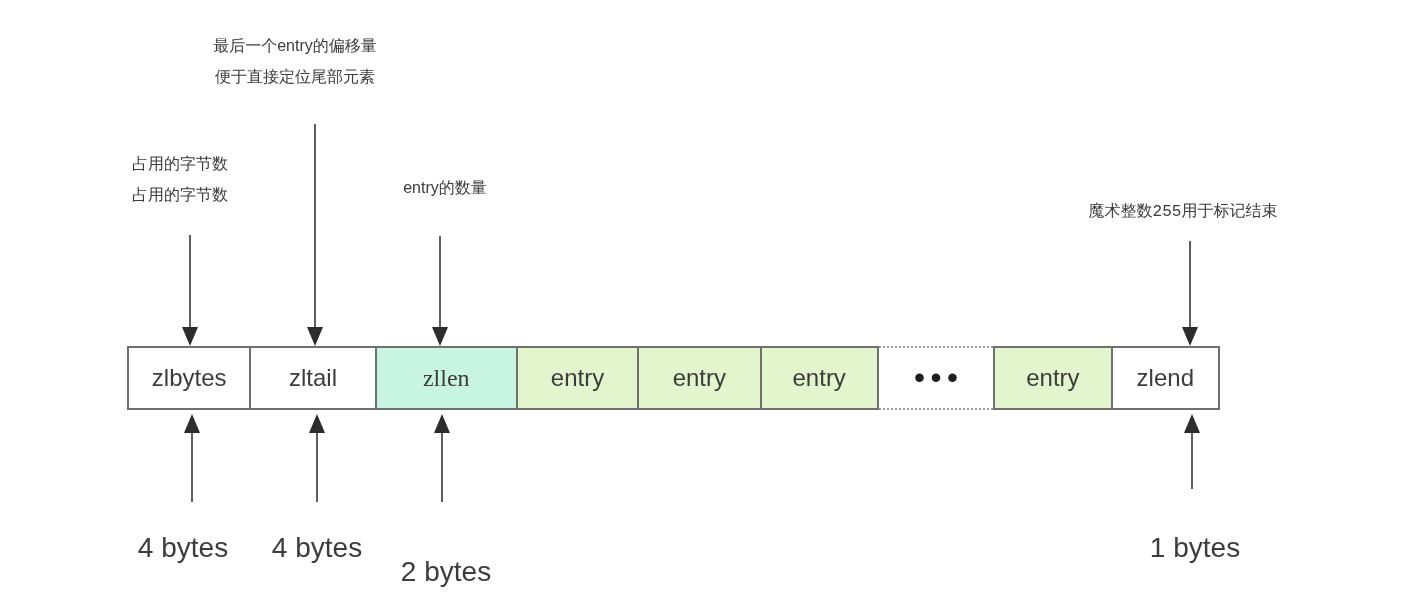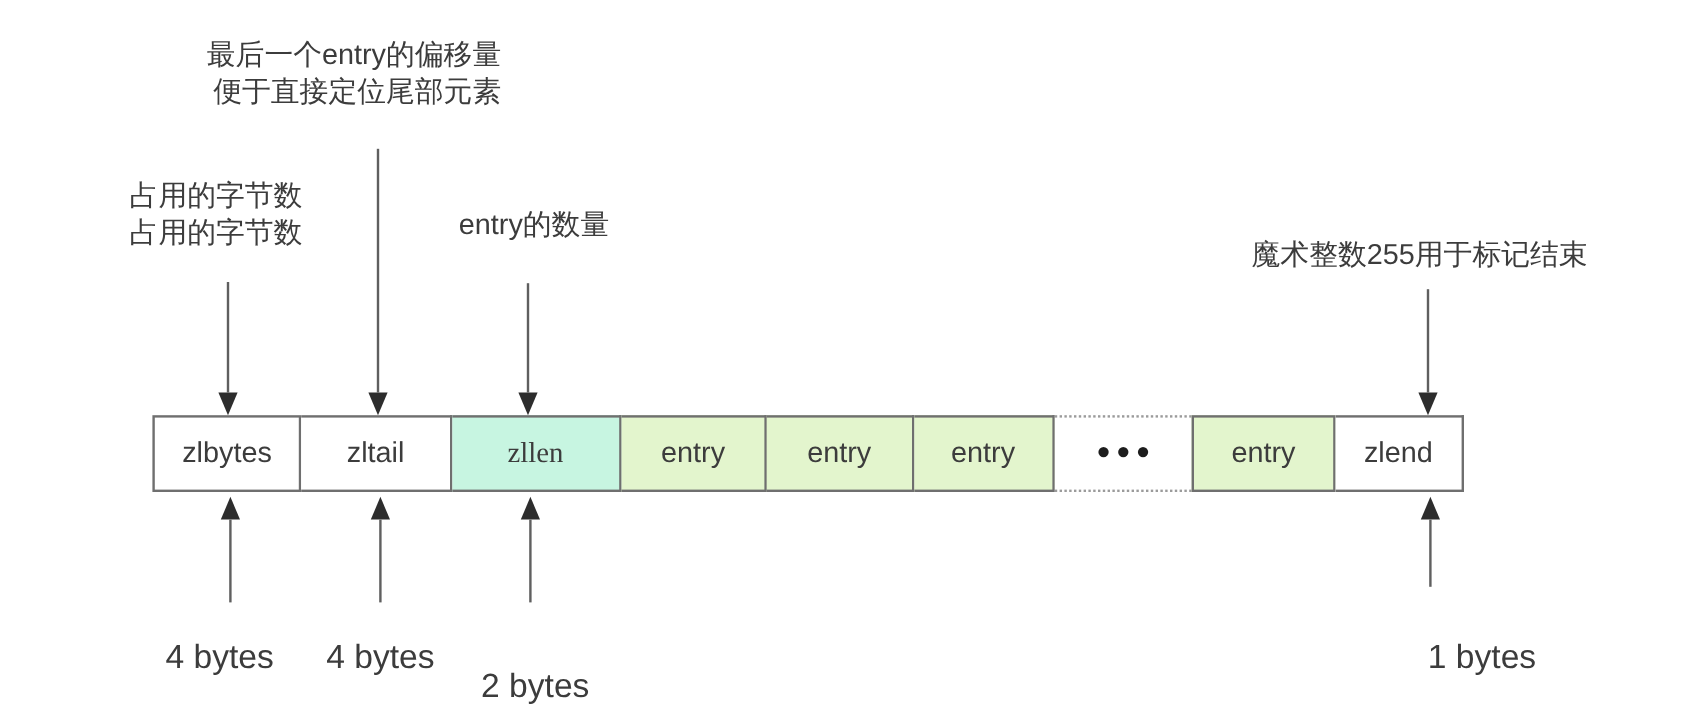--- a/index.html
+++ b/index.html
@@ -16,22 +16,22 @@
     position:relative;
     width:1411px;height:595px;
     background:#ffffff;
     font-family:"Liberation Sans","DejaVu Sans",sans-serif;
     color:var(--txt);
     overflow:hidden;
   }
   .note{
     position:absolute;
     transform:translateX(-50%);
-    text-align:right;
-    font-size:24px;
+    text-align:center;
+    font-size:16px;
     line-height:31px;
     color:var(--txt);
     white-space:nowrap;
   }
   .arrow{
     position:absolute;
     transform:translateX(-50%);
     display:flex;
     flex-direction:column;
     align-items:center;
@@ -101,21 +101,21 @@
 
   <div class="note" style="left:295px;top:30px;">
     <div>最后一个entry的偏移量</div>
     <div>便于直接定位尾部元素</div>
   </div>
 
   <div class="note" style="left:445px;top:172px;">
     <div>entry的数量</div>
   </div>
 
-  <div class="note" style="left:1183px;top:197px;">
+  <div class="note" style="left:1183px;top:197px;font-family:Liberation Mono, monospace;">
     <div>魔术整数255用于标记结束</div>
   </div>
 
   <div class="arrow down" style="left:190px;top:235px;height:111px;">
     <div class="shaft"></div>
     <div class="head"></div>
   </div>
   <div class="arrow down" style="left:315px;top:124px;height:222px;">
     <div class="shaft"></div>
     <div class="head"></div>
@@ -172,15 +172,15 @@
     <div class="shaft"></div>
   </div>
   <div class="arrow up" style="left:1192px;top:414px;height:75px;">
     <div class="head"></div>
     <div class="shaft"></div>
   </div>
 
   <div class="size-label" style="left:183px;top:532px;">4 bytes</div>
   <div class="size-label" style="left:317px;top:532px;">4 bytes</div>
   <div class="size-label" style="left:446px;top:556px;">2 bytes</div>
-  <div class="size-label" style="left:1195px;top:532px;margin-left:40px;">1 bytes</div>
+  <div class="size-label" style="left:1195px;top:532px;">1 bytes</div>
 
 </div>
 
 </body></html>

